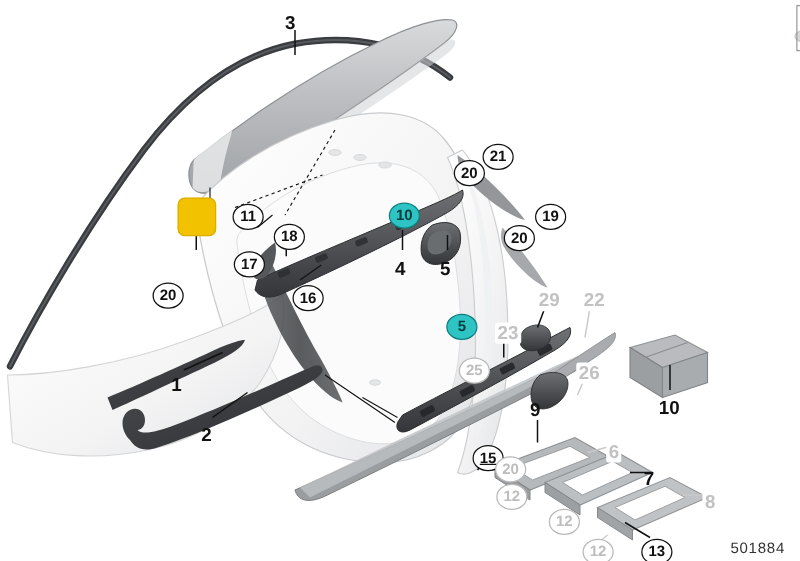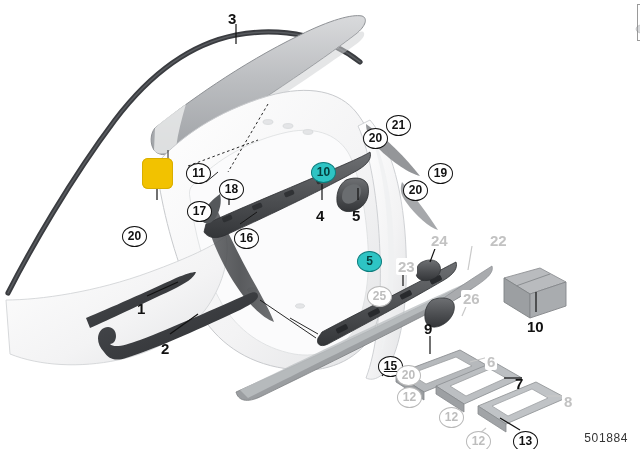--- a/index.html
+++ b/index.html
@@ -242,22 +242,22 @@
       <div class="callout" style="left: 363px; top: 128px;">20</div>
       <div class="callout" style="left: 428px; top: 163px;">19</div>
       <div class="callout" style="left: 403px; top: 180px;">20</div>
       <div class="numlbl" style="left: 316px; top: 207px;">4</div>
       <div class="numlbl" style="left: 352px; top: 207px;">5</div>
       <div class="numlbl" style="left: 137px; top: 300px;">1</div>
       <div class="numlbl" style="left: 161px; top: 340px;">2</div>
       <div class="callout teal" style="left: 357px; top: 251px;">5</div>
       <div class="callout grey" style="left: 367px; top: 286px;">25</div>
       <div class="numlbl grey boxed" style="left: 396px; top: 258px;">23</div>
-      <div class="numlbl grey boxed" style="left: 429px; top: 232px;">24</div>
-      <div class="numlbl grey boxed" style="left: 465px; top: 232px; margin-left: 23px;">22</div>
+      <div class="numlbl grey boxed" style="left: 429px; top: 232px;">29</div>
+      <div class="numlbl grey boxed" style="left: 465px; top: 232px;">22</div>
       <div class="numlbl grey boxed" style="left: 461px; top: 290px;">26</div>
       <div class="numlbl" style="left: 527px; top: 318px;">10</div>
       <div class="numlbl" style="left: 424px; top: 320px;">9</div>
       <div class="callout" style="left: 378px; top: 356px; text-decoration: underline;">15</div>
       <div class="callout grey" style="left: 396px; top: 365px;">20</div>
       <div class="callout grey" style="left: 397px; top: 387px;">12</div>
       <div class="callout grey" style="left: 439px; top: 407px;">12</div>
       <div class="callout grey" style="left: 466px; top: 431px;">12</div>
       <div class="numlbl grey boxed" style="left: 485px; top: 353px;">6</div>
       <div class="numlbl" style="left: 515px; top: 375px;">7</div>

